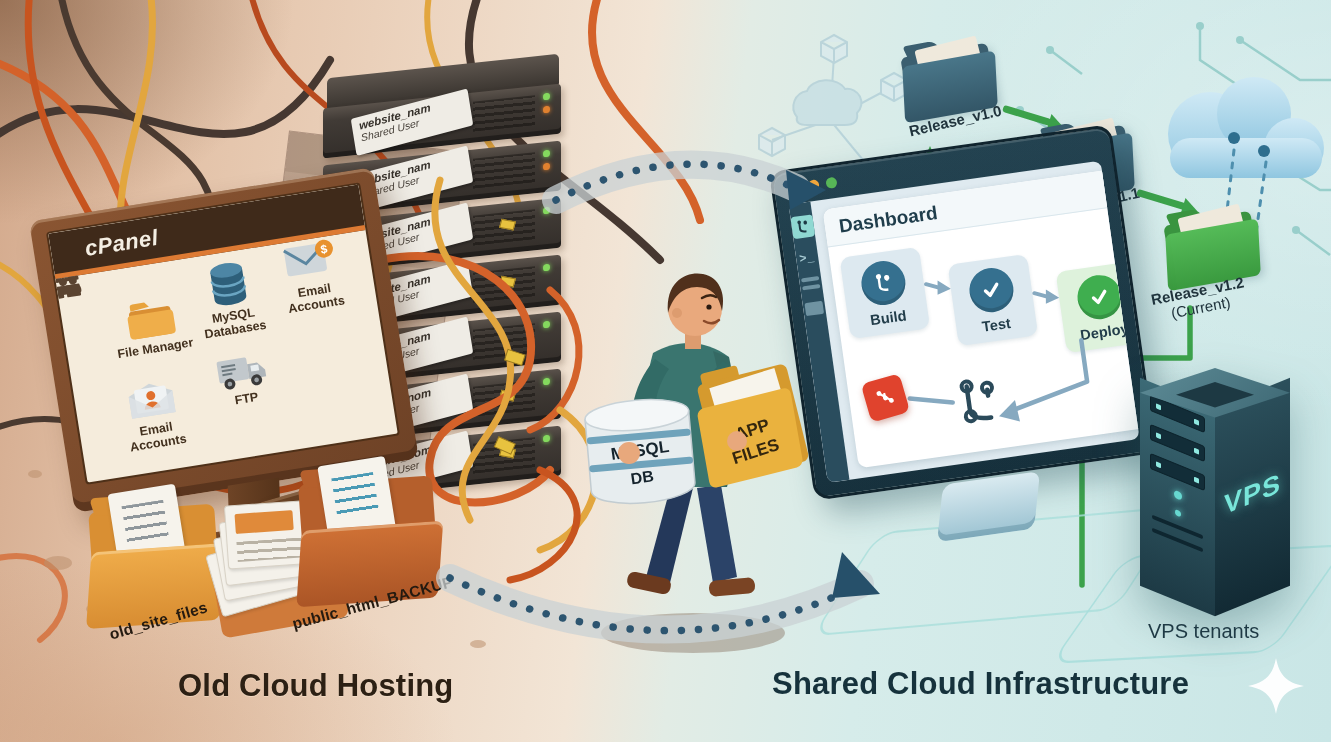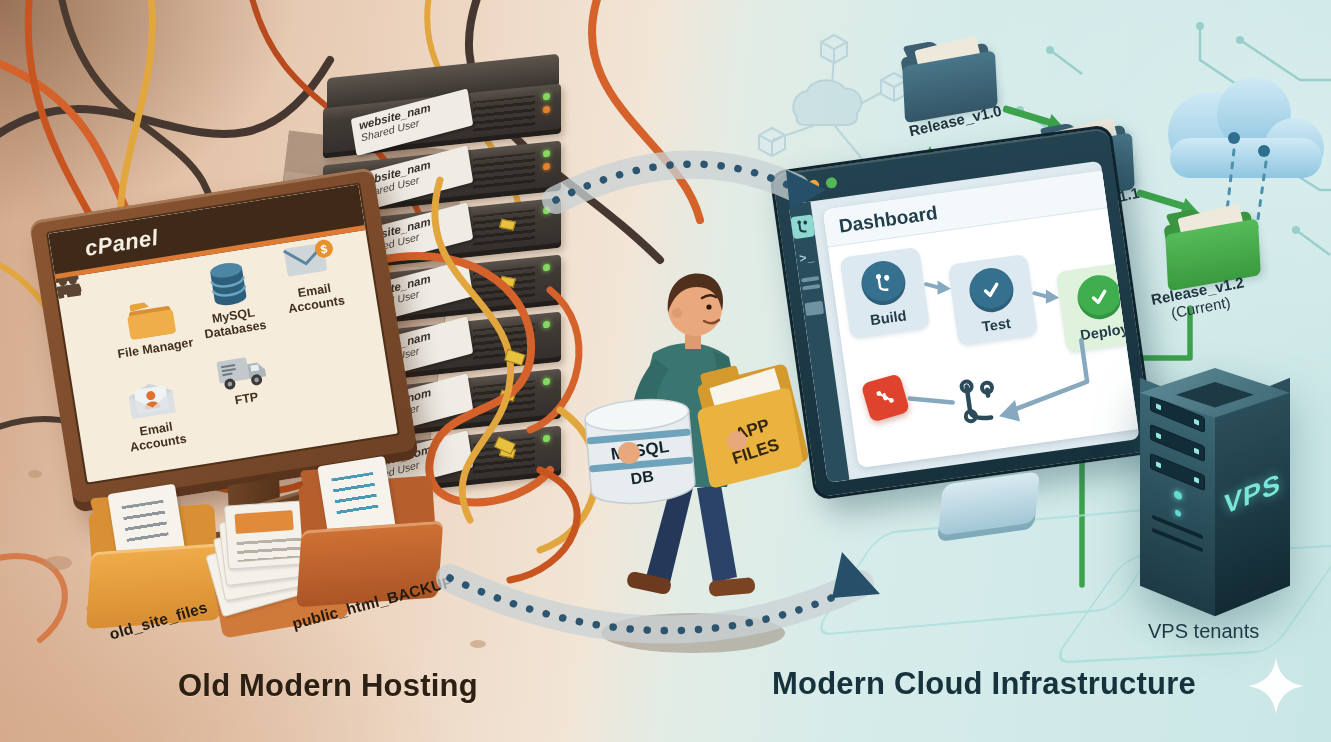--- a/index.html
+++ b/index.html
@@ -587,20 +587,20 @@
     <path d="M 18 72 Q 145 8 258 60" stroke="#c9d1d4" stroke-width="28" fill="none" stroke-linecap="round" opacity=".75"></path>
     <path d="M 18 72 Q 145 8 252 58" stroke="#2d5570" stroke-width="7.5" fill="none" stroke-linecap="round" stroke-dasharray="0.1 17"></path>
     <polygon points="248,42 288,62 252,82" fill="#26506a"></polygon>
   </svg>
   <svg class="abs" style="left:428px;top:536px" width="478" height="150" viewBox="0 0 478 150">
     <path d="M 22 42 Q 235 142 432 48" stroke="#c9d1d4" stroke-width="28" fill="none" stroke-linecap="round" opacity=".75"></path>
     <path d="M 22 42 Q 235 142 426 52" stroke="#2d5570" stroke-width="7.5" fill="none" stroke-linecap="round" stroke-dasharray="0.1 17"></path>
     <polygon points="414,16 452,58 404,62" fill="#26506a"></polygon>
   </svg>
 
-  <div class="title left">Old Modern Hosting</div>
-  <div class="title right">Modern Cloud Infrastructure</div>
+  <div class="title left">Old Cloud Hosting</div>
+  <div class="title right">Shared Cloud Infrastructure</div>
 
   <svg class="sparkle" style="left:1248px;top:658px" width="56" height="56" viewBox="0 0 52 52">
     <path d="M26 0 C29 16 36 23 52 26 C36 29 29 36 26 52 C23 36 16 29 0 26 C16 23 23 16 26 0 Z" fill="#ffffff" opacity=".95"></path>
   </svg>
 
 </div>
 
 </body></html>

